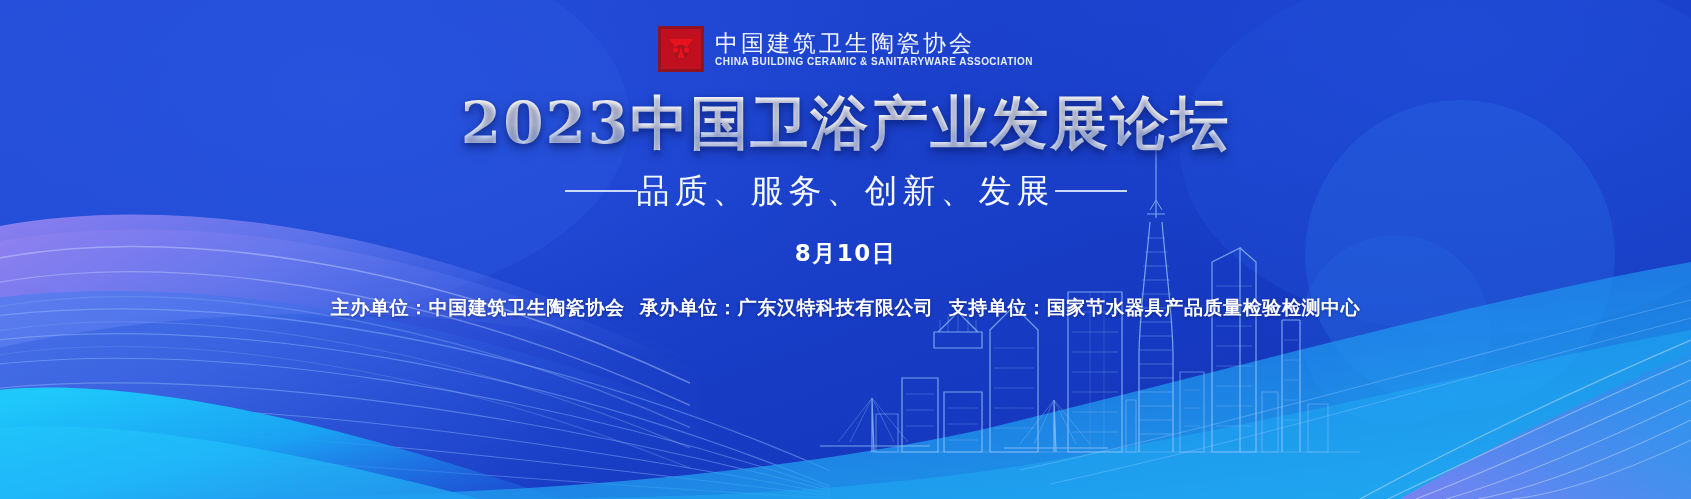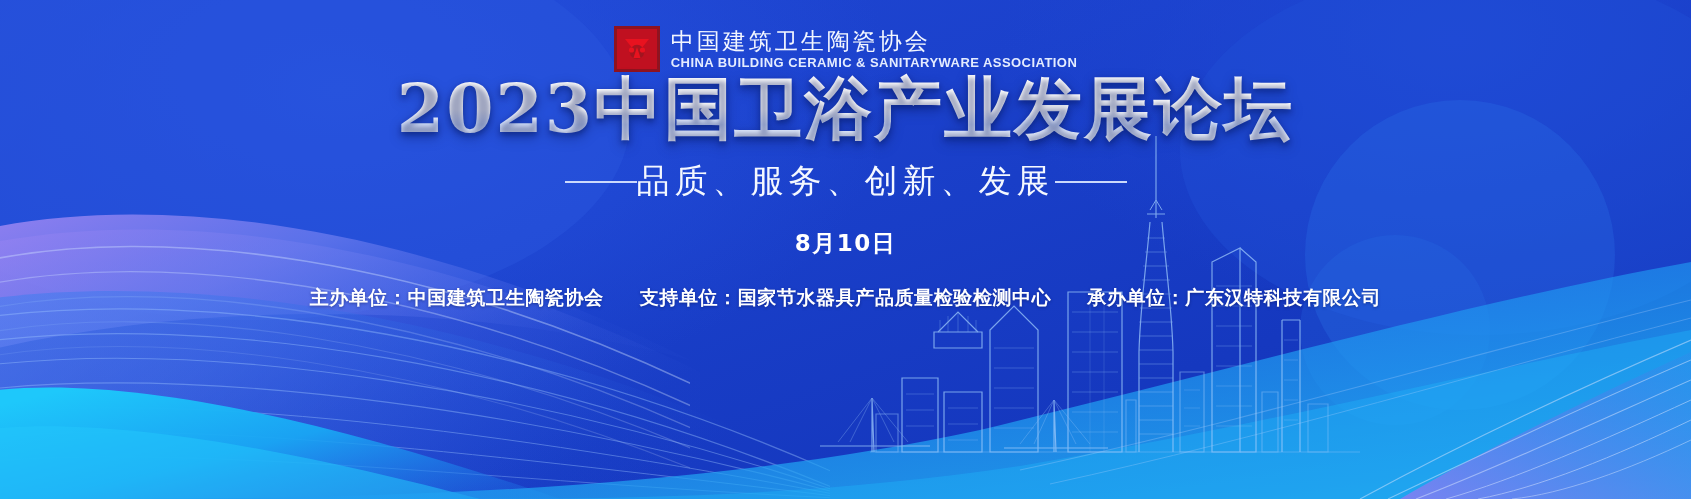--- a/index.html
+++ b/index.html
@@ -41,29 +41,30 @@
     position:relative;
   }
   .logo-mark svg { display:block; }
   .logo-txt { display:flex; flex-direction:column; gap:2px; }
   .logo-cn {
     color:#f2f6ff; font-size:23px; letter-spacing:3px;
     font-family:"DejaVu Sans","Liberation Sans",sans-serif;
     line-height:1.05; white-space:nowrap;
   }
   .logo-en {
-    color:#e4ecff; font-size:13px; letter-spacing:.45px;
+    color:#e4ecff; font-size:10px; letter-spacing:.45px;
     font-weight:bold; white-space:nowrap; line-height:1;
     font-family:"Liberation Sans",sans-serif;
   }
 
   
   .title {
+    margin-top:20px;
     font-family:"DejaVu Serif","Liberation Serif",serif;
-    font-size:68px;
+    font-size:58px;
     line-height:1.08;
     letter-spacing:2px;
     white-space:nowrap;
     color:#ffffff;
     background:linear-gradient(180deg,#ffffff 0%,#ffffff 52%,#d3e0fb 72%,#ffffff 100%);
     -webkit-background-clip:text; background-clip:text;
     -webkit-text-fill-color:transparent;
     text-shadow:0 3px 5px rgba(5,22,90,.38);
     filter:drop-shadow(0 4px 6px rgba(4,20,86,.40));
   }
@@ -85,21 +86,21 @@
     margin-top:24px;
     display:flex; align-items:center; gap:34px;
     color:#ffffff; font-size:23px; font-weight:bold;
     letter-spacing:1.5px; white-space:nowrap;
     font-family:"DejaVu Sans","Liberation Sans",sans-serif;
   }
 
   
   .orgbar {
     margin-top:26px;
-    display:flex; align-items:center; gap:36px;
+    display:flex; align-items:center; gap:15px;
     color:#ffffff; font-size:19px; font-weight:bold;
     letter-spacing:.6px; white-space:nowrap;
     font-family:"DejaVu Sans","Liberation Sans",sans-serif;
     text-shadow:0 1px 3px rgba(4,18,80,.45);
   }
 </style>
 </head>
 <body>
 
 <div class="banner">
@@ -285,18 +286,18 @@
       <span>品质、服务、创新、发展</span>
       <span class="sub-rule"></span>
     </div>
 
     <div class="datebar">
       <span>8月10日</span>
     </div>
 
     <div class="orgbar">
       <span>主办单位：中国建筑卫生陶瓷协会</span>
+      <span>承办单位：广东汉特科技有限公司</span>
       <span>支持单位：国家节水器具产品质量检验检测中心</span>
-      <span>承办单位：广东汉特科技有限公司</span>
     </div>
 
   </div>
 </div>
 
 </body></html>

